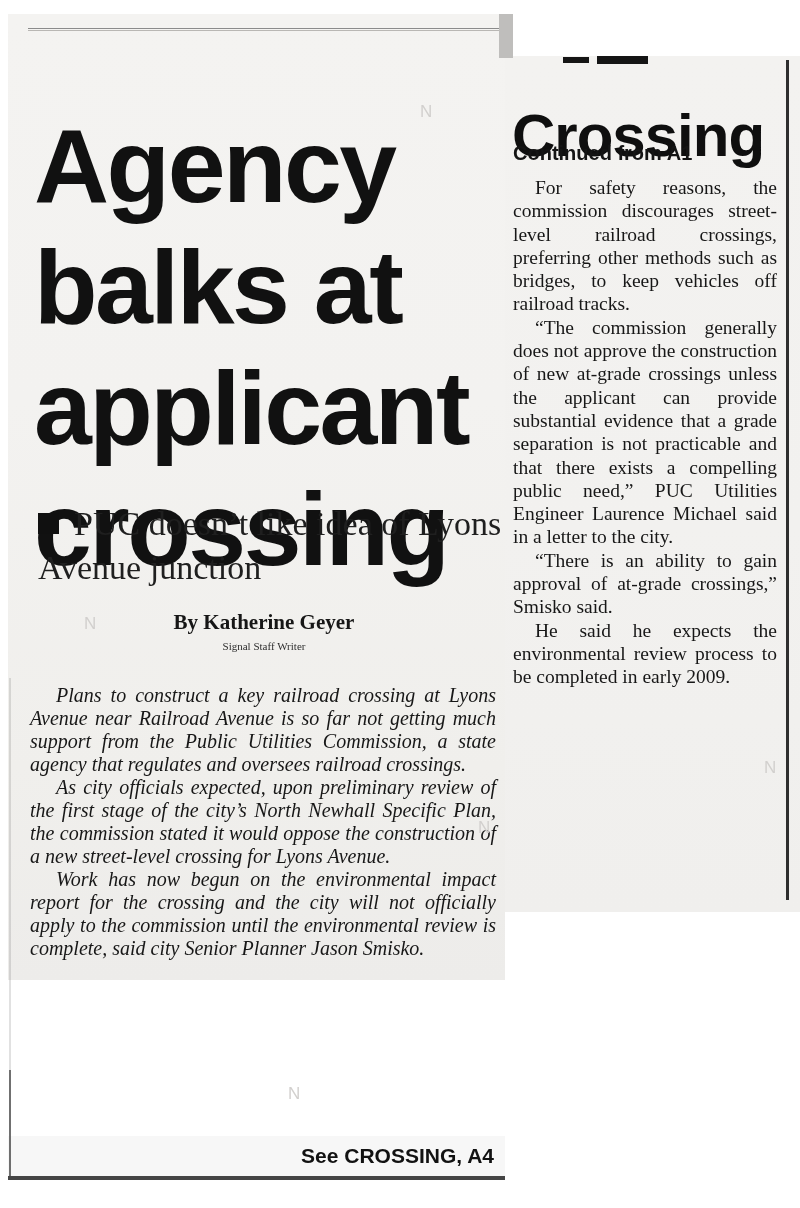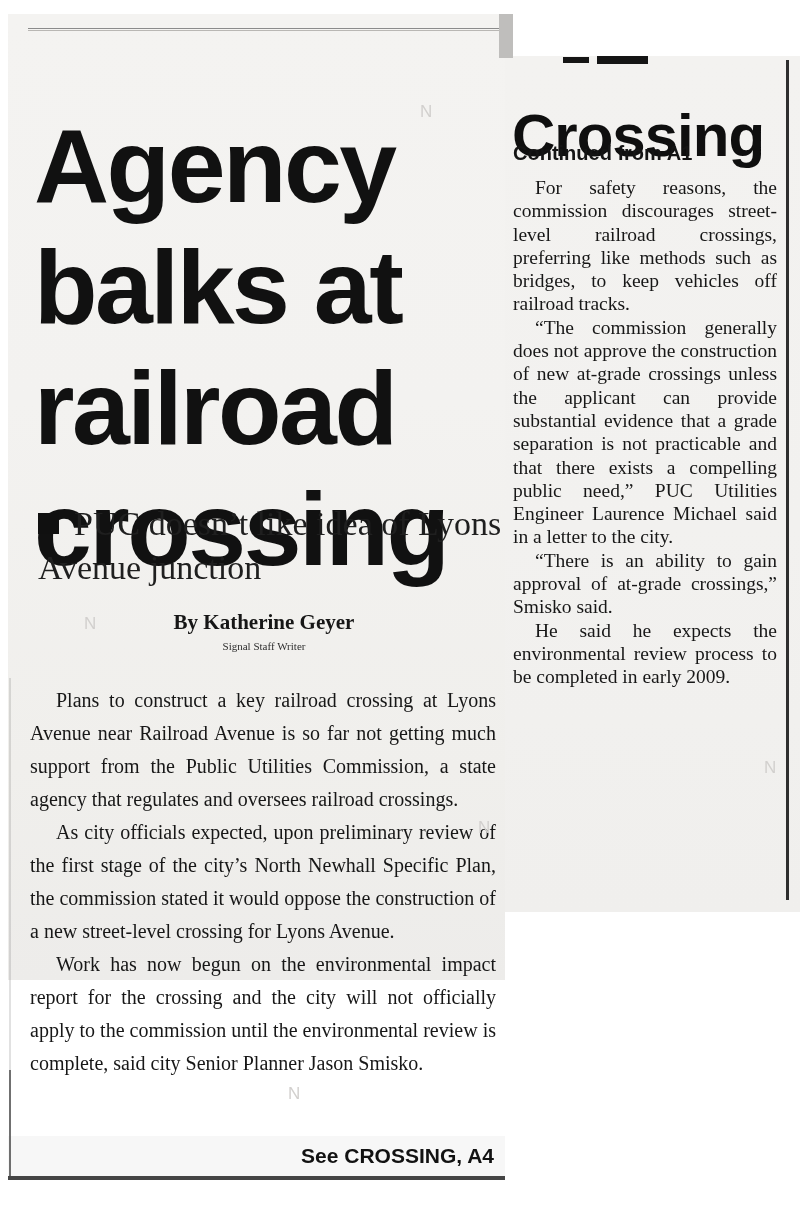--- a/index.html
+++ b/index.html
@@ -38,21 +38,21 @@
     margin-right:15px;transform:translateY(-1px);
   }
   .byline{
     position:absolute;left:24px;top:596px;width:464px;text-align:center;
     font-family:Liberation Serif, serif;
   }
   .byline .name{font-weight:bold;font-size:21px;line-height:24px;color:#161616;}
   .byline .role{font-size:11px;line-height:20px;color:#2e2e2e;margin-top:2px;}
   .body-left{
     position:absolute;left:22px;top:670px;width:466px;
-    font-size:20px;line-height:33px;text-align:justify;color:#171717;
+    font-size:20px;line-height:23px;text-align:justify;color:#171717;font-style:italic;
   }
   .body-left p, .body-right p{margin:0;text-indent:26px;}
   .jump-band{
     position:absolute;left:0;top:1122px;width:497px;height:42px;
     background:rgba(0,0,0,0.03);
   }
   .jump-line{
     position:absolute;left:22px;top:1130px;width:464px;text-align:right;
     font-family:"Liberation Sans","DejaVu Sans",sans-serif;
     font-weight:bold;font-size:21px;color:#121212;
@@ -107,21 +107,21 @@
 <body>
 
 <div class="stage">
 
   <section class="clip-left">
     <div class="top-rule"></div>
 
     <h1 class="headline">
         <div>Agency</div>
         <div>balks at</div>
-        <div>railroad</div>
+        <div>applicant</div>
         <div>crossing</div>
       </h1>
 
     <div class="subhead">
       <span class="bullet"></span><span>PUC doesn’t like idea of Lyons Avenue junction</span>
     </div>
 
     <div class="byline">
       <div class="name">By Katherine Geyer</div>
       <div class="role">Signal Staff Writer</div>
@@ -137,21 +137,21 @@
     <div class="jump-line">See CROSSING, A4</div>
     <div class="bottom-rule"></div>
     <div class="left-edge"></div>
     <div class="left-edge-faint"></div>
   </section>
 
   <section class="clip-right">
     <h2 class="r-headline">Crossing</h2>
     <div class="r-continued">Continued from A1</div>
     <div class="body-right">
-        <p>For safety reasons, the commission discourages street-level railroad crossings, preferring like methods such as bridges, to keep vehicles off railroad tracks.</p>
+        <p>For safety reasons, the commission discourages street-level railroad crossings, preferring other methods such as bridges, to keep vehicles off railroad tracks.</p>
         <p>“The commission generally does not approve the construction of new at-grade crossings unless the applicant can provide substantial evidence that a grade separation is not practicable and that there exists a compelling public need,” PUC Utilities Engineer Laurence Michael said in a letter to the city.</p>
         <p>“There is an ability to gain approval of at-grade crossings,” Smisko said.</p>
         <p>He said he expects the environmental review process to be completed in early 2009.</p>
       </div>
     <div class="r-rule"></div>
   </section>
 
   <div class="frag frag-a"></div>
   <div class="frag frag-b"></div>
   <div class="sliver"></div>

